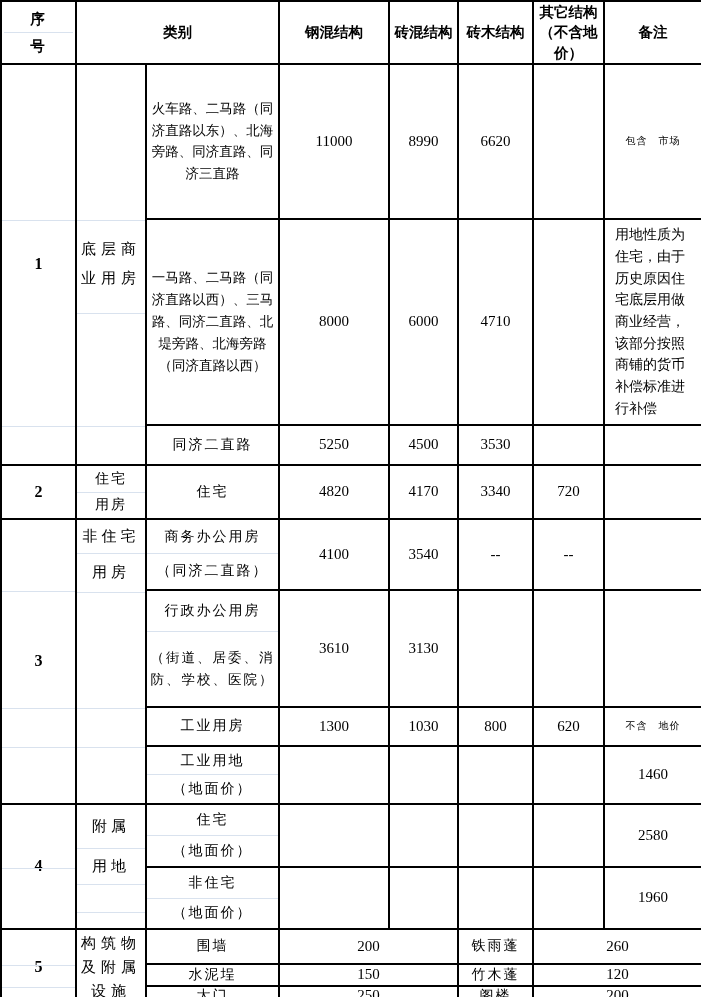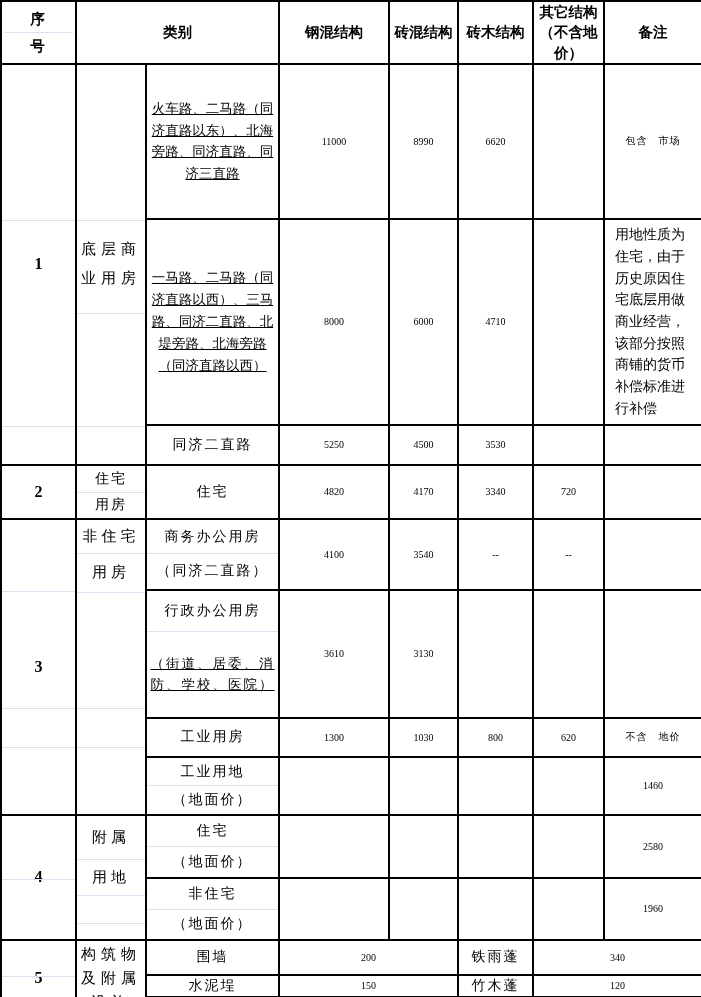--- a/index.html
+++ b/index.html
@@ -10,22 +10,22 @@
      padding:0;font-size:14px;overflow:hidden;word-break:break-all;background:#fff;}
   tr.r0{height:55px}tr.r1{height:155px}tr.r2{height:206px}tr.r3{height:40px}
   tr.r4{height:54px}tr.r5{height:71px}tr.r6{height:117px}tr.r7{height:39px}
   tr.r8{height:58px}tr.r9{height:63px}tr.r10{height:62px}
   tr.r11{height:35px}tr.r12{height:22px}tr.r13{height:18px}
   .hdr td{font-weight:bold;font-size:14.5px;line-height:1.4;padding:0 2px;}
   .rel{position:relative;}
   .serialcell{font-weight:bold;font-size:16px;}
   .spaced{letter-spacing:5px;font-size:15px;line-height:1.95;display:block;padding:0 1px;}
   .item{font-size:14px;letter-spacing:2px;}
-  .addr{font-size:13.5px;line-height:1.62;padding:6px 3px;text-decoration:underline;}
-  .num{font-size:10px;}
+  .addr{font-size:13.5px;line-height:1.62;padding:0 3px;}
+  .num{font-size:15px;}
   .rmk{font-size:14px;line-height:1.55;padding:2px 10px;text-align:left;}
   .rmkc{font-size:10px;letter-spacing:1px;}
   .split{vertical-align:middle;}
   .split>div{display:flex;align-items:center;justify-content:center;letter-spacing:2px;}
   .bline{border-bottom:1px solid #d9e2ee;}
   .tgroup{vertical-align:top;}
   .tgroup>div{display:flex;align-items:center;justify-content:center;
               letter-spacing:4px;font-size:15px;}
   .h26{height:26px}.h25{height:25px}.h24{height:24px}
   .h33{height:33px}.h34{height:34px}
@@ -207,21 +207,21 @@
       <span>5</span>
       <i class="gl" style="top:35px"></i>
       <i class="gl" style="top:57px"></i>
     </td>
     <td rowspan="3">
       <span class="spaced" style="line-height:1.6">构筑物及附属设施</span>
     </td>
     <td class="item">围墙</td>
     <td colspan="2" class="num">200</td>
     <td class="item">铁雨蓬</td>
-    <td colspan="2" class="num">340</td>
+    <td colspan="2" class="num">260</td>
   </tr>
   <tr class="r12">
     <td class="item">水泥埕</td>
     <td colspan="2" class="num">150</td>
     <td class="item">竹木蓬</td>
     <td colspan="2" class="num">120</td>
   </tr>
   <tr class="r13">
     <td class="item">大门</td>
     <td colspan="2" class="num">250</td>

